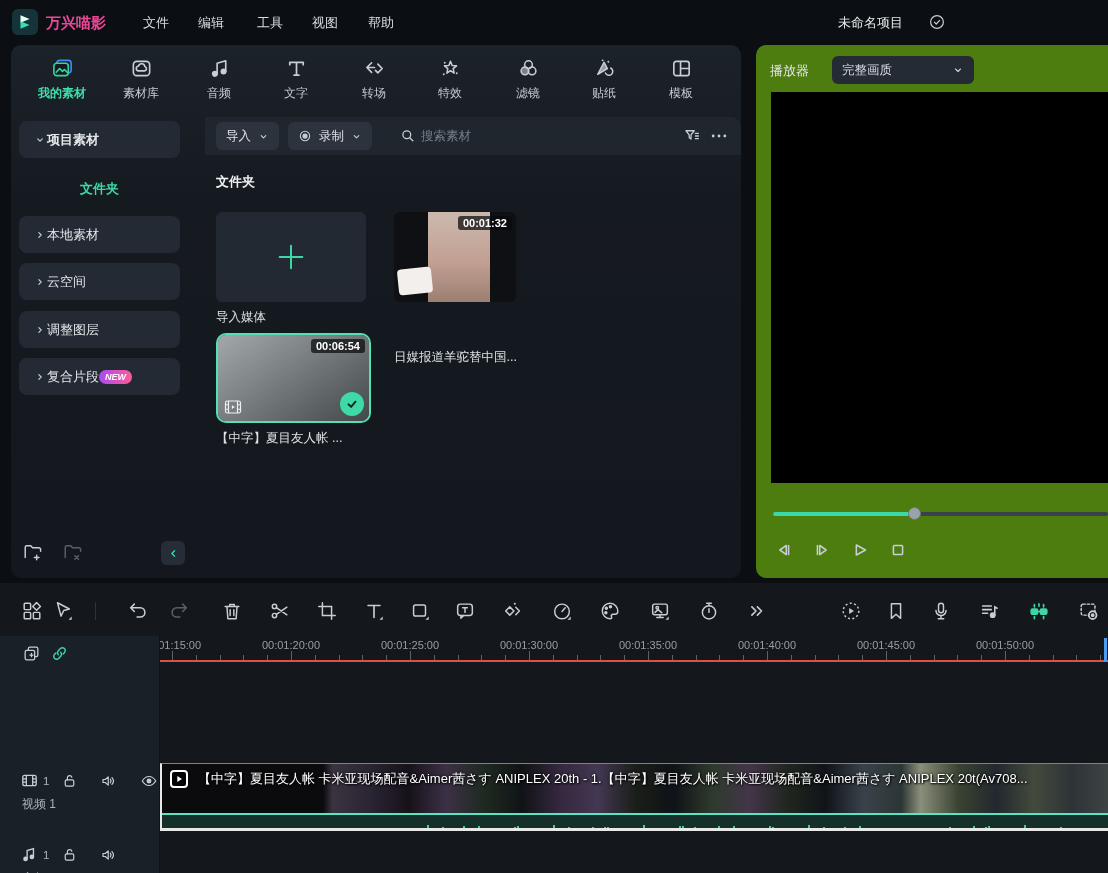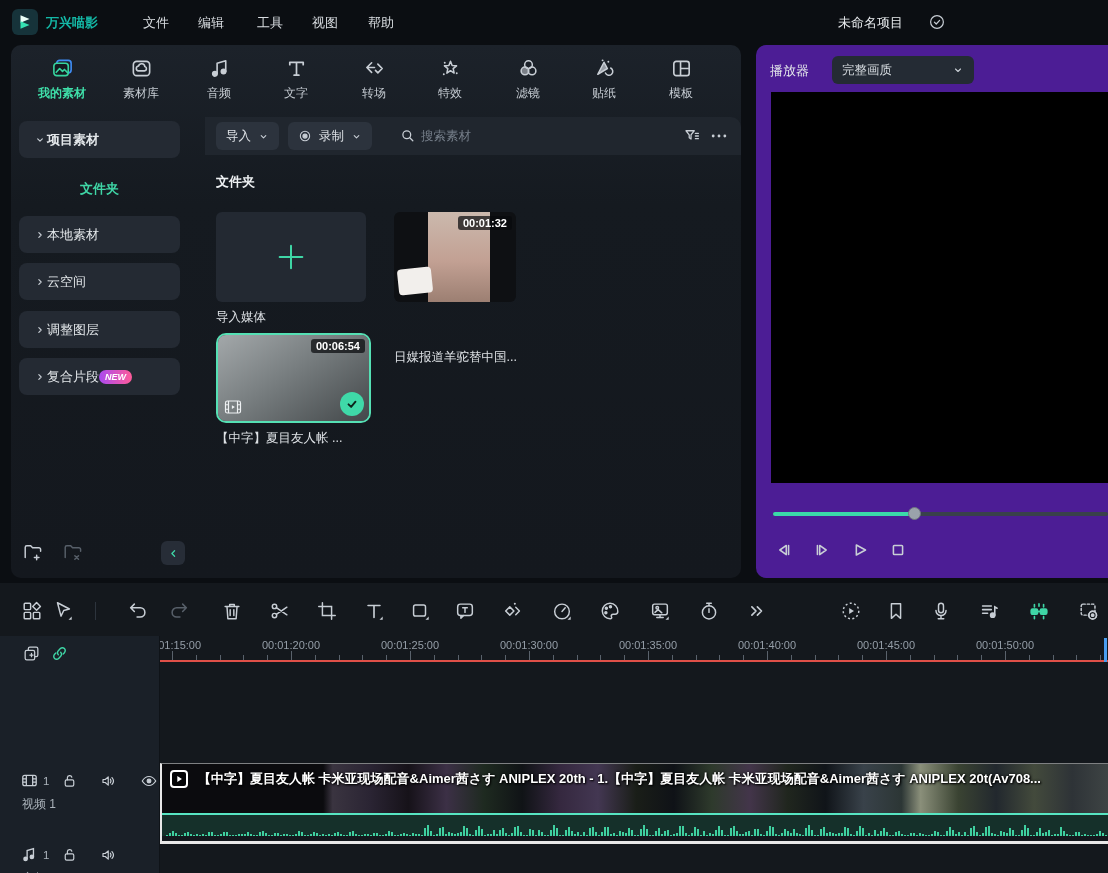--- a/index.html
+++ b/index.html
@@ -11,21 +11,21 @@
   }
   .abs { position:absolute; }
   svg { display:block; }
   .ic { color:#c8ced5; }
   .ic-dim { color:#575f69; }
   .teal { color:#3fd6a6; }
 
   
   .topbar { left:0; top:0; width:1108px; height:44px; background:#0b0e12; }
   .logo-box { left:12px; top:9px; width:26px; height:26px; border-radius:6px; background:#16333a; display:flex; align-items:center; justify-content:center; }
-  .app-title { left:46px; top:14px; font-size:13px; font-weight:bold; color:#14b8a6; }
+  .app-title { left:46px; top:14px; font-size:15px; font-weight:bold; color:#ec4899; }
   .menu-item { top:14px; font-size:13px; color:#d9dde1; }
   .project-title { left:838px; top:14px; font-size:13px; color:#e8ebee; }
 
   
   .media-panel { left:11px; top:45px; width:730px; height:533px; border-radius:10px; background:linear-gradient(#1c222a, #151a20 30%, #14181e); overflow:hidden; }
   .tab { position:absolute; top:12px; width:66px; display:flex; flex-direction:column; align-items:center; gap:5px; }
   .tab .tlabel { font-size:12px; color:#c6ccd3; white-space:nowrap; }
   .tab.active .tlabel { color:#3fdfa9;font-weight:bold; }
   .sidebtn { position:absolute; left:8px; width:161px; height:37px; border-radius:8px; background:#242a33; display:flex; align-items:center; }
   .sidebtn .chev { margin-left:14px; }
@@ -45,21 +45,21 @@
   .card-label { position:absolute; font-size:12.5px; color:#dde1e5; white-space:nowrap; }
   .thumb2 { left:383px; top:167px; width:122px; height:90px; background:#0e1013; }
   .thumb2 .vstrip { position:absolute; left:34px; top:0; width:62px; height:90px; background:linear-gradient(180deg,#cbb9ad,#c2a093 55%,#9c7f72); }
   .thumb2 .sticker { position:absolute; left:4px; bottom:8px; width:34px; height:26px; background:#f2efec; border-radius:4px; transform:rotate(-6deg); }
   .dur-badge { position:absolute; top:4px; right:4px; background:rgba(8,10,12,.72); color:#fff; font-size:11px; font-weight:bold; border-radius:3px; padding:1px 5px; }
   .card-sel { left:205px; top:288px; width:155px; height:90px; border:2px solid #55e0b4; border-radius:10px; background:#40464a; }
   .card-sel .img { position:absolute; inset:0; background:linear-gradient(145deg,#a3a8aa,#787e80 45%,#43484a); }
   .check-badge { position:absolute; right:5px; bottom:5px; width:24px; height:24px; border-radius:50%; background:#3fd9a8; display:flex; align-items:center; justify-content:center; }
 
   
-  .player-panel { left:756px; top:45px; width:352px; height:533px; border-radius:10px 0 0 10px; background:#4c1d95; }
+  .player-panel { left:756px; top:45px; width:352px; height:533px; border-radius:10px 0 0 10px; background:#4d7c0f; }
   .player-label { left:14px; top:17px; font-size:13px; color:#e4e8eb; }
   .quality-dd { left:76px; top:11px; width:142px; height:28px; border-radius:6px; background:#242b34; display:flex; align-items:center; justify-content:space-between; padding:0 10px; font-size:12.5px; color:#d3d8dd; }
   .preview { left:15px; top:47px; width:337px; height:391px; background:#000; }
   .sliderwrap { left:17px; top:462px; width:335px; height:14px; }
   .slider-track { position:absolute; top:5px; left:0; width:100%; height:4px; border-radius:2px; background:#39414b; }
   .slider-fill { position:absolute; top:5px; left:0; height:4px; border-radius:2px; background:#3bd9a9; }
   .slider-handle { position:absolute; top:0; width:13px; height:13px; border-radius:50%; background:#9aa2ab; border:1px solid #6f777f; transform:translateX(-6px); }
   .transport { left:17px; top:494px; display:flex; gap:16px; }
 
   
@@ -74,21 +74,21 @@
   .ruler-ticks span { position:absolute; bottom:2px; width:1px; background:#5a626c; }
   .red-line { position:absolute; left:160px; top:24px; width:948px; height:2px; background:#e05048; }
   .playhead-sliver { position:absolute; left:1104px; top:2px; width:3px; height:24px; background:#4a9df0; }
 
   .trackhead { position:absolute; left:0; width:160px; }
   .th-row { display:flex; align-items:center; gap:4px; padding-left:20px; }
   .th-num { font-size:11.5px; color:#aab2ba; margin-right:8px; }
   .th-label { padding-left:22px; margin-top:6px; font-size:12px; color:#aab2ba; }
   .th-gap { width:14px; }
 
-  .clip { position:absolute; left:160px; top:127px; width:948px; height:81px; border-left:2px solid #e8e8e8; border-bottom:3px solid #e8e8e8; border-top:1px solid rgba(255,255,255,.45); overflow:hidden;font-weight:bold; }
+  .clip { position:absolute; left:160px; top:127px; width:948px; height:68px; border-left:2px solid #e8e8e8; border-bottom:3px solid #e8e8e8; border-top:1px solid rgba(255,255,255,.45); overflow:hidden; }
   .clip-thumbs { position:absolute; left:0; top:0; width:948px; height:49px;
     background:linear-gradient(90deg,#0b0b0e 0%,#0b0b0e 17%,#3a3440 18%,#2a2433 22%,#161219 26%,#3c3046 30%,#1e2a20 34%,#101316 38%,#35283f 42%,#433752 46%,#1a1e18 50%,#0f1217 54%,#2e3a2c 58%,#43354a 62%,#20261e 66%,#101419 70%,#39424a 74%,#2c3635 78%,#8a8f7a 80%,#3a4332 84%,#22282e 88%,#434a3c 92%,#2e3337 96%,#3f4545 100%);
   }
   .clip-titlebar { position:absolute; left:0; top:0; width:948px; height:30px; display:flex; align-items:center; gap:10px; padding-left:8px; }
   .clip-title { font-size:13px; color:#ffffff; white-space:nowrap; text-shadow:0 0 3px #000, 1px 1px 2px #000; }
   .clip-playbtn { flex:0 0 auto; width:18px; height:18px; border:2px solid #fff; border-radius:4px; background:rgba(0,0,0,.55); display:flex; align-items:center; justify-content:center; }
   .waveform { position:absolute; left:0; top:49px; width:948px; height:23px; background:#15302a; border-top:2px solid #57e5c2; }
 
   .audio-row-head { position:absolute; left:0; top:209px; width:160px; }
 </style>

